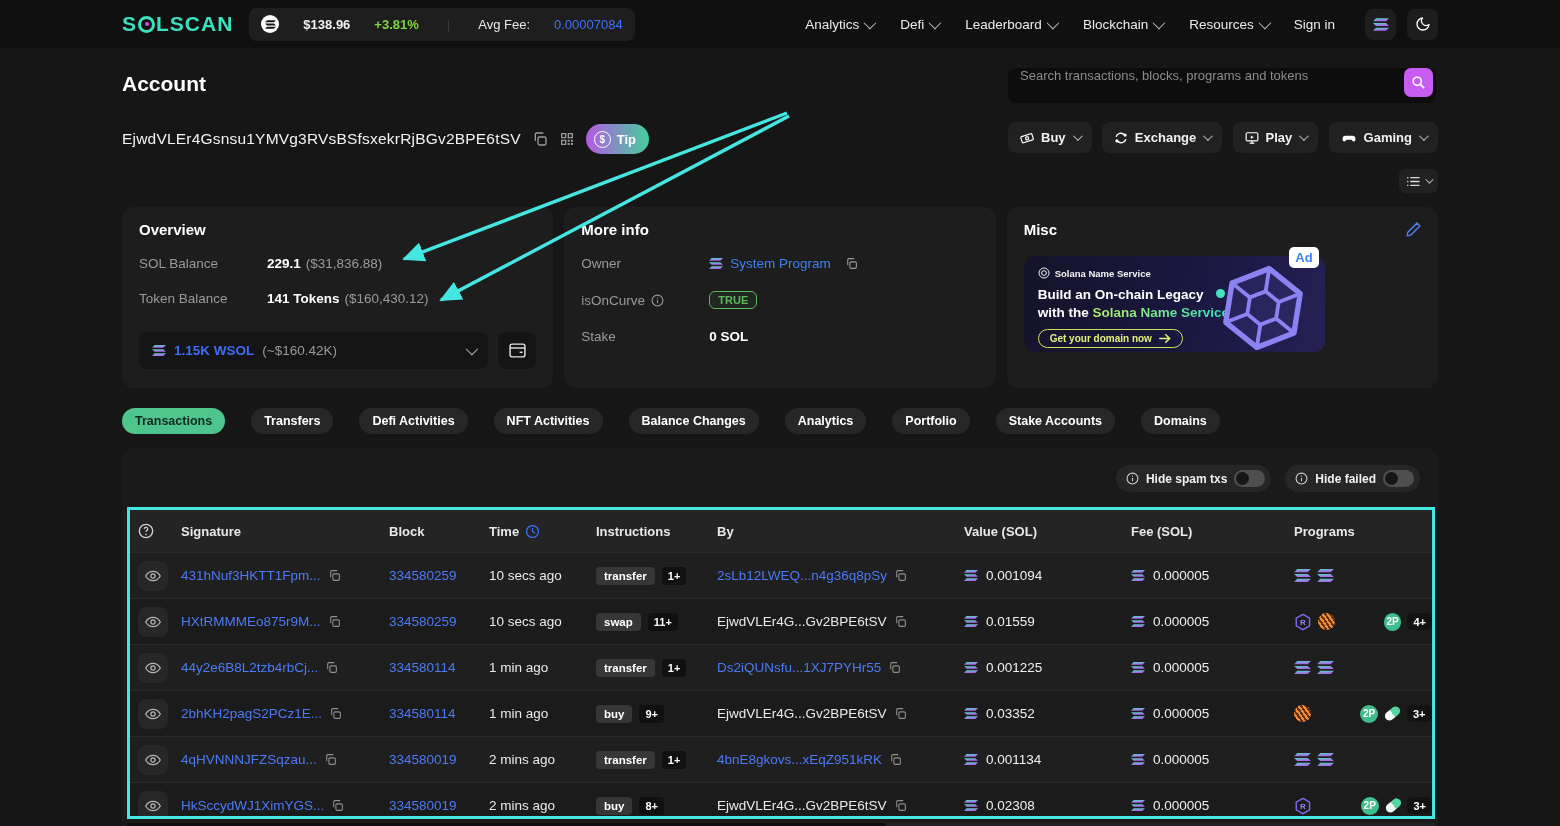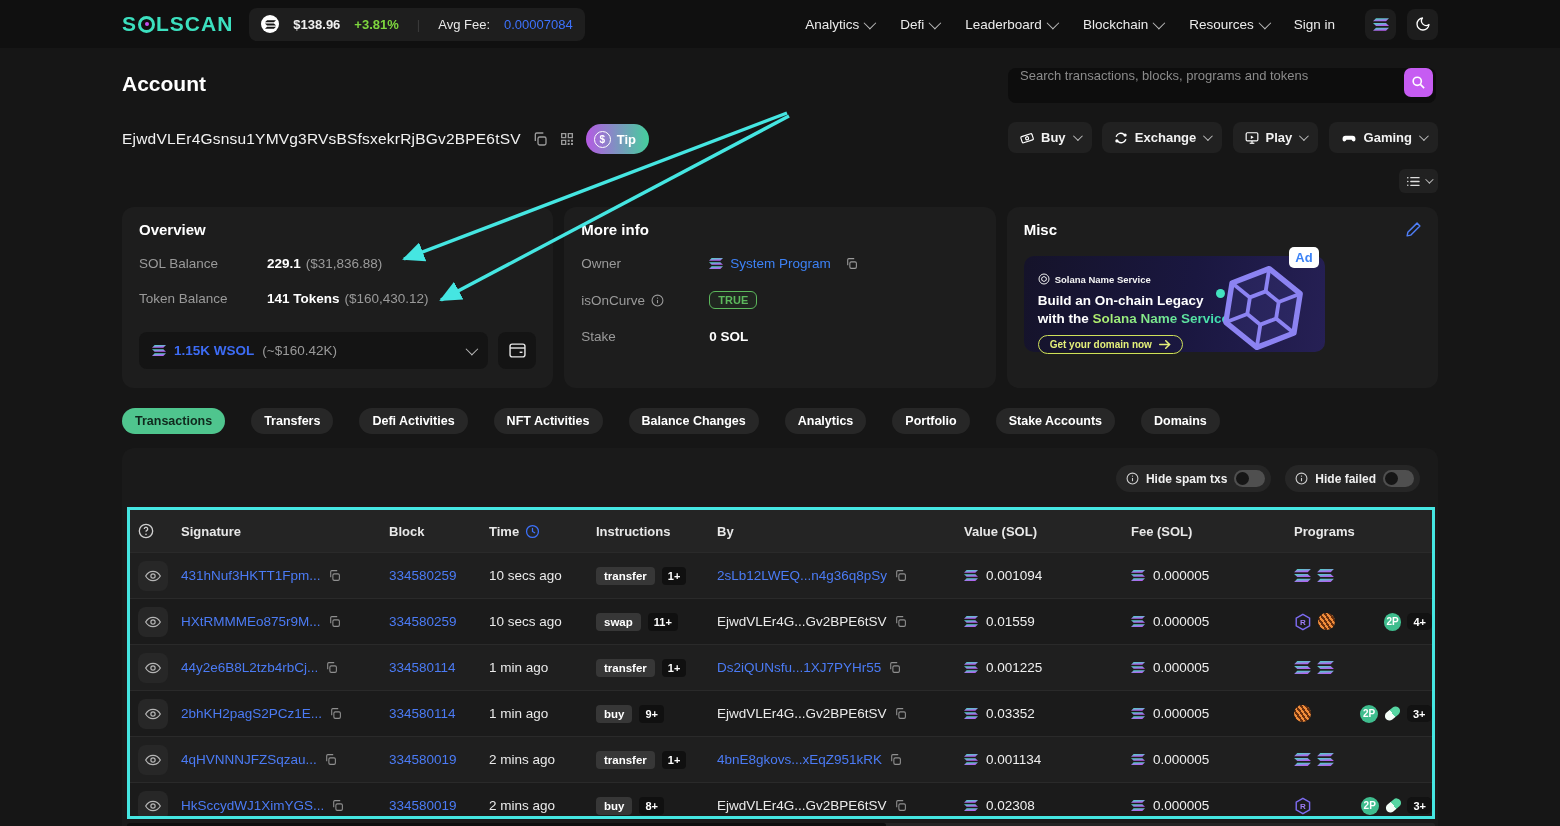--- a/index.html
+++ b/index.html
@@ -12,21 +12,21 @@
   svg { display:block; }
   a { text-decoration:none; cursor:pointer; }
 
   
   .nav { position:absolute; top:0; left:0; right:0; height:48px; background:#101010;
          display:flex; align-items:center; justify-content:space-between; padding:0 122px; }
   .nav-left { display:flex; align-items:center; gap:16px; }
   .logo { font-size:21px; font-weight:bold; letter-spacing:1px; color:#3ce0bf; display:flex; align-items:center; }
   .logo .o-dot { position:relative; width:17px; height:17px; border:3px solid #3ce0bf; border-radius:50%; margin:0 1px; display:inline-block; }
   .logo .o-dot::after { content:""; position:absolute; left:3.5px; top:3.5px; width:4px; height:4px; border-radius:50%; background:#c44ef0; }
-  .price-pill { display:flex; align-items:center; gap:14px; background:#1e1e1e; border-radius:8px; height:33px; padding:0 12px; font-size:13px; }
+  .price-pill { display:flex; align-items:center; gap:24px; background:#1e1e1e; border-radius:8px; height:33px; padding:0 12px; font-size:13px; }
   .coin { width:18px; height:18px; background:#fff; border-radius:50%; display:flex; align-items:center; justify-content:center; }
   .price-val { color:#f0f0f0; font-weight:bold; }
   .price-chg { color:#7ed63e; font-weight:bold; }
   .pill-sep { color:#3a3a3a; padding:0 4px; }
   .fee-label { color:#e8e8e8; }
   .fee-val { color:#3d72fc; }
   .nav-right { display:flex; align-items:center; gap:26px; }
   .nav-item { display:flex; align-items:center; gap:5px; font-size:13.5px; color:#ececec; cursor:pointer; }
   .chev { width:9px; height:9px; border-right:1.6px solid #bbb; border-bottom:1.6px solid #bbb; transform:rotate(45deg) translateY(-2px); display:inline-block; }
   .nav-iconbtns { display:flex; gap:11px; margin-left:4px; }
@@ -68,21 +68,21 @@
   .token-dd .t-bold { color:#3d6cf5; font-weight:bold; font-size:13.5px; }
   .token-dd .t-muted { color:#9a9a9a; font-size:13.5px; }
   .token-dd .chev { margin-left:auto; }
   .wallet-btn { width:38px; height:37px; background:#141414; border:none; border-radius:8px; display:flex; align-items:center; justify-content:center; cursor:pointer; }
 
   .owner-val { display:flex; align-items:center; gap:7px; color:#3d82f6; font-size:13.5px; }
   .true-badge { display:inline-block; color:#5cb85c; border:1px solid #5cb85c; border-radius:6px; padding:2px 8px; font-size:11px; font-weight:bold; background:rgba(92,184,92,.06); }
 
   .pencil-btn { position:absolute; top:14px; right:16px; background:none; border:none; cursor:pointer; }
   .ad-banner { position:relative; width:301px; height:96px; margin-top:9px; border-radius:10px; overflow:visible;
-               background:linear-gradient(100deg,#15132a 0%,#1a1740 55%,#262055 100%); padding:17px 14px; }
+               background:linear-gradient(100deg,#15132a 0%,#1a1740 55%,#262055 100%); padding:11px 14px; }
   .ad-badge { position:absolute; top:-9px; right:6px; background:#fff; color:#3b82f6; font-size:13px; font-weight:bold; border-radius:5px; padding:0 6px; line-height:21px; }
   .ad-brand { display:flex; align-items:center; gap:5px; color:#f5f5f5; font-size:9.5px; font-weight:bold; margin-bottom:7px; }
   .ad-h1 { color:#fff; font-size:13.5px; font-weight:bold; line-height:1.3; }
   .ad-hl { background:linear-gradient(90deg,#b6f06c,#35e0b8); -webkit-background-clip:text; background-clip:text; color:transparent; }
   .ad-cta { display:inline-flex; align-items:center; gap:7px; margin-top:8px; border:1.4px solid #cfe05a; border-radius:13px;
             padding:3px 11px; color:#e4f07a; font-size:10px; font-weight:bold; background:transparent; cursor:pointer; }
   .ad-cube { position:absolute; right:16px; top:6px; }
   .ad-dot { position:absolute; width:9px; height:9px; border-radius:50%; background:#43e3c0; left:192px; top:33px; }
 
   

